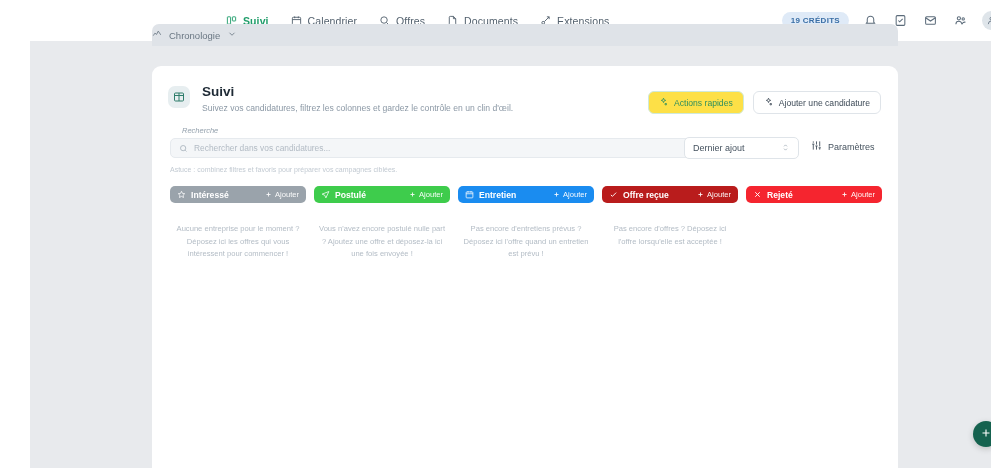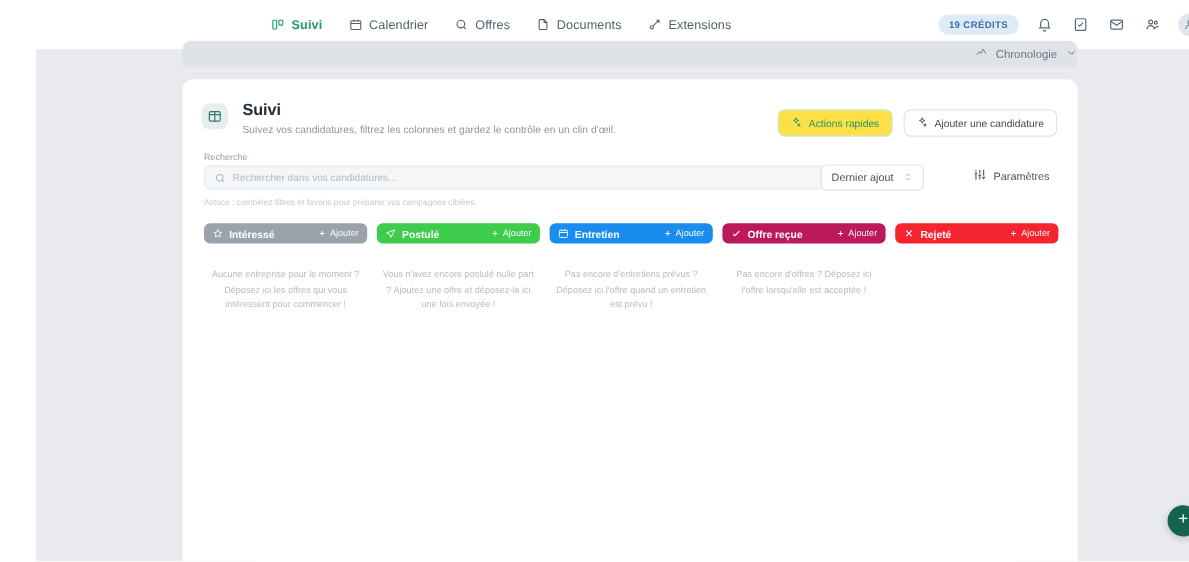--- a/index.html
+++ b/index.html
@@ -54,25 +54,25 @@
   }
   .avatar {
     width: 19px; height: 19px; border-radius: 50%;
     background: #dfe5ea; color: #6c7b89;
     display: flex; align-items: center; justify-content: center;
     cursor: pointer;
   }
 
   
   .subbar {
-    position: absolute; left: 122px; top: 34px;
+    position: absolute; left: 122px; top: 24px;
     width: 746px; height: 22px;
     background: #dfe3e8;
     border-radius: 7px 7px 0 0;
-    display: flex; align-items: center; justify-content: flex-end;
+    display: flex; align-items: center; justify-content: flex-start;
     gap: 7px;
   }
   .subbar .chip {
     display: flex; align-items: center; gap: 7px;
     font-size: 9.5px; color: #6a7783;
     cursor: pointer;
   }
 
   
   .card {
@@ -116,22 +116,22 @@
   .btn-add-app {
     display: flex; align-items: center; gap: 6px;
     background: #ffffff; border: 1px solid #dfe4e9;
     color: #3d4a57; font-size: 8.6px;
     padding: 5px 10px; border-radius: 6px;
     cursor: pointer; white-space: nowrap;
   }
 
   
   .lbl-recherche {
-    position: absolute; left: 140px; top: 126px;
-    font-size: 7.5px; color: #93a0ac;
+    position: absolute; left: 152px; top: 126px;
+    font-size: 7.5px; color: #93a0ac; font-style: italic;
   }
   .search-wrap {
     position: absolute; left: 140px; top: 138px;
     width: 572px; height: 20px;
     background: #f4f6f8; border: 1px solid #e6eaee;
     border-radius: 5px;
     display: flex; align-items: center;
   }
   .search-wrap .mag { margin-left: 8px; color: #aab4be; display:flex; }
   .search-input {
@@ -140,21 +140,21 @@
     margin-left: 6px;
   }
   .search-input::placeholder { color: #b2bbc4; }
   .filters-chip {
     position: absolute; right: 8px; top: 3px;
     display: flex; align-items: center; gap: 4px;
     font-size: 8.2px; color: #9ba6b1; cursor: pointer;
   }
   .select-wrap {
     position: absolute; left: 654px; top: 137px;
-    width: 86px; height: 22px;
+    width: 115px; height: 22px;
     background: #ffffff; border: 1px solid #dfe4e9;
     border-radius: 5px;
     display: flex; align-items: center;
     padding: 0 8px;
     cursor: pointer;
   }
   .select-wrap .val { font-size: 9px; color: #45525f; flex: 1; }
   .select-wrap .updown { color: #9aa5b0; font-size: 8px; line-height: 7px; }
   .params-btn {
     position: absolute; left: 781px; top: 140px;
@@ -453,21 +453,21 @@
           <svg width="7" height="7" viewBox="0 0 24 24" fill="none" stroke="currentColor" stroke-width="3">
               <path d="M12 5v14M5 12h14"></path>
             </svg>
           <span>Ajouter</span>
         </span>
       </div>
       <div class="col-empty">Pas encore d'entretiens prévus ? Déposez ici l'offre quand un entretien est prévu !</div>
     </div>
 
     <div class="col">
-      <div class="col-head" style="background:#be185d">
+      <div class="col-head" style="background:#b91c1c">
         <span class="st-icon">
           <svg width="9" height="9" viewBox="0 0 24 24" fill="none" stroke="currentColor" stroke-width="2.5">
             <path d="M5 13l4 4L19 7"></path>
           </svg>
         </span>
         <span class="name">Offre reçue</span>
         <span class="add">
           <svg width="7" height="7" viewBox="0 0 24 24" fill="none" stroke="currentColor" stroke-width="3">
               <path d="M12 5v14M5 12h14"></path>
             </svg>

